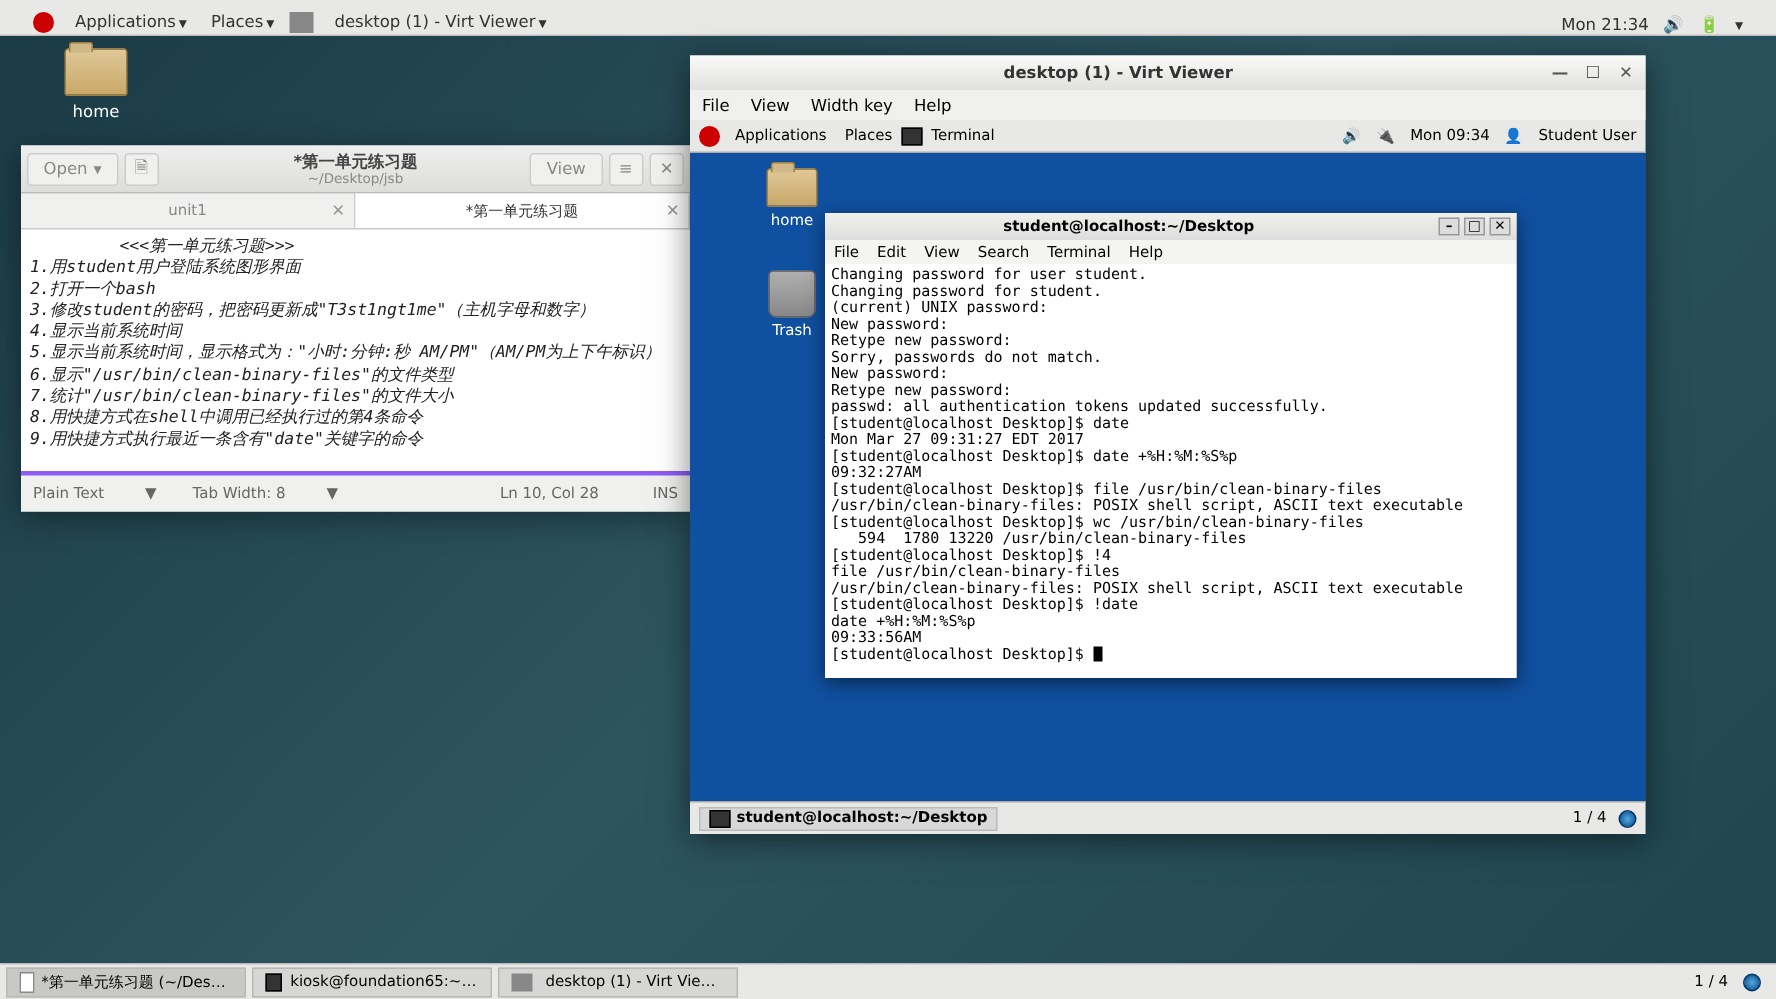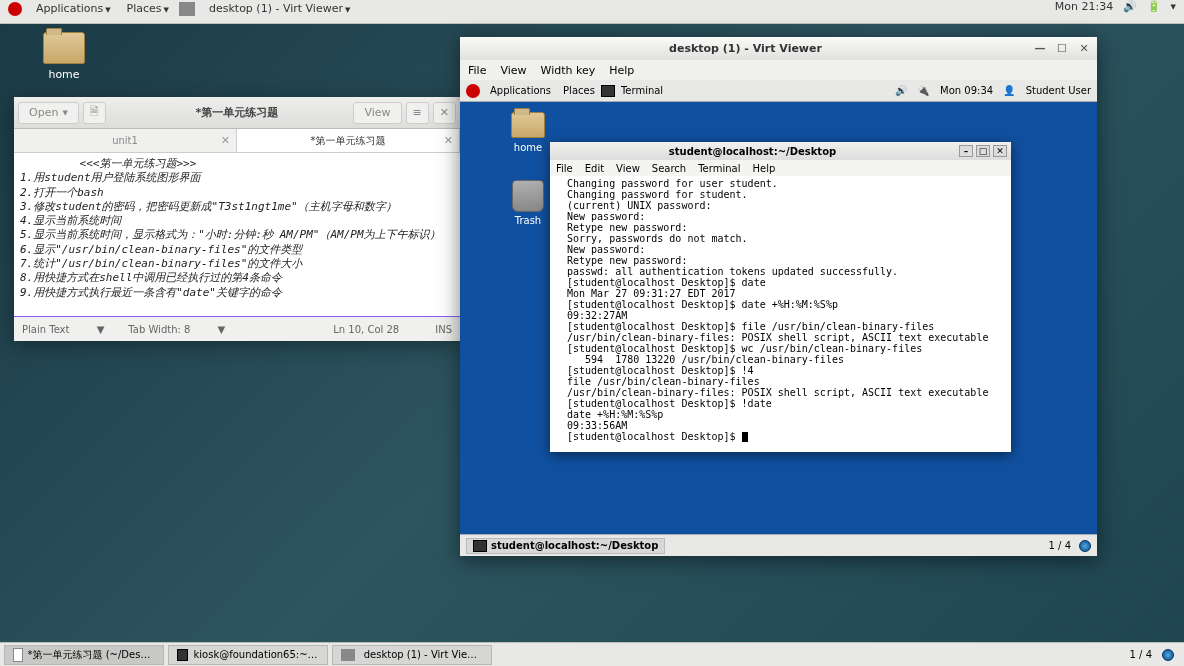--- a/index.html
+++ b/index.html
@@ -14,22 +14,22 @@
 }
 
 
 .host-topbar {
   position: absolute;
   top: 0; left: 0; right: 0;
   height: 24px;
   background: #e8e8e6;
   border-bottom: 1px solid #c0c0c0;
   display: flex;
-  align-items: flex-start;
-  padding: 0 8px;
+  align-items: flex-end;
+  padding: 0 22px;
   color: #333;
 }
 .host-topbar .left { display: flex; align-items: center; gap: 4px; }
 .host-topbar .right { margin-left: auto; display: flex; align-items: center; gap: 10px; }
 .menu-item { padding: 2px 6px; cursor: default; }
 .menu-item .arrow { font-size: 7px; margin-left: 2px; }
 .redhat-icon { width:14px; height:14px; background:#c00; border-radius:50%; display:inline-block; margin-right:4px;}
 .app-icon-sm { width:16px; height:14px; background:#888; display:inline-block; margin-right:4px;}
 
 
@@ -123,21 +123,21 @@
   font-size: 11px;
   color: #222;
   line-height: 1.3;
   white-space: pre-wrap;
   overflow: hidden;
   font-style: italic;
 }
 .gedit-status {
   height: 20px;
   background: #f0f0ee;
-  border-top:1px solid #8b5cf6;
+  border-top:3px solid #8b5cf6;
   display:flex;
   align-items:center;
   padding: 12px 8px;
   font-size:10px;
   color:#666;
 }
 .gedit-status .spacer{flex:1;}
 .gedit-status span { margin-right: 24px;}
 
 
@@ -244,21 +244,21 @@
   padding:0 6px;
   font-size:10px;
 }
 .guest-term-body {
   flex:1;
   background:#fff;
   color:#000;
   font-family:"DejaVu Sans Mono", monospace;
   font-size:10px;
   line-height:1.1;
-  padding:2px 17px;
+  padding:2px 4px;
   white-space:pre;
   overflow:hidden;
 }
 .cursor-block { display:inline-block; width:6px; height:10px; background:#000; vertical-align:middle;}
 
 
 .guest-bottom {
   height:22px;
   background:#e8e8e6;
   border-top:1px solid #aaa;
@@ -326,20 +326,21 @@
 
 <div class="gedit-window">
   <div class="gedit-header">
     <div class="gedit-btn">
         <span>Open</span>
         <span style="font-size:7px;">▼</span>
       </div>
     <div class="gedit-btn" style="margin-left:4px; padding:0 6px;">🗎</div>
     <div class="gedit-title-wrap">
       <div class="ttl">*第一单元练习题</div>
+      <div class="sub">~/Desktop/jsb</div>
     </div>
     <div class="right">
       <div class="gedit-btn">View</div>
       <div class="gedit-btn" style="padding:0 6px;">≡</div>
       <div class="gedit-btn" style="padding:0 6px;">✕</div>
     </div>
   </div>
   <div class="gedit-tabs">
     <div class="gedit-tab">
       <span>unit1</span>

